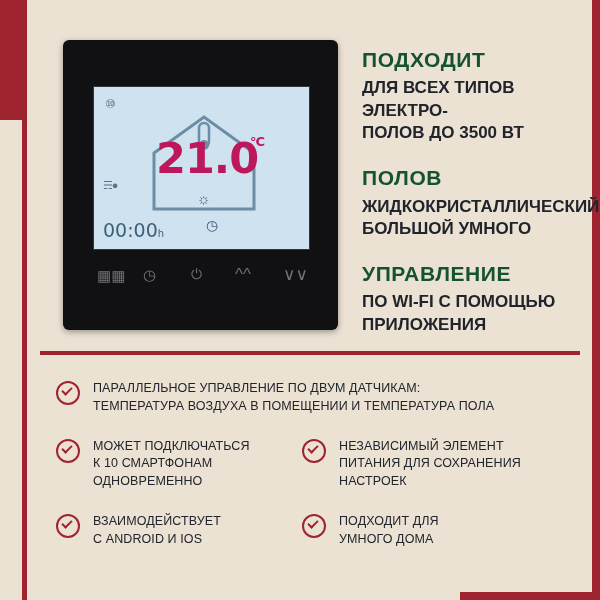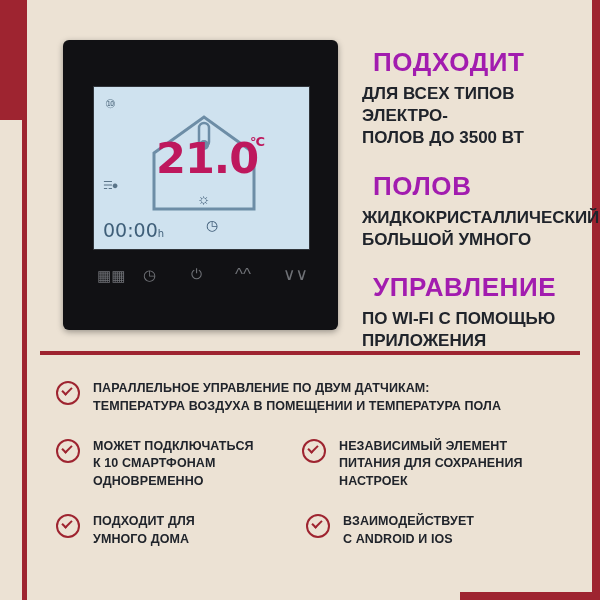--- a/index.html
+++ b/index.html
@@ -162,25 +162,25 @@
   .btn.down   { left: 190px; top: 4px; font-size: 17px; }
 
   
   .right-col {
     position: absolute;
     left: 362px;
     top: 48px;
     width: 225px;
   }
   .hl {
-    color: #a21caf;
-    font-size: 26px;
+    color: #14532d;
+    font-size: 21px;
     font-weight: bold;
     letter-spacing: 0.6px;
-    margin: 0 0 6px 11px;
+    margin: 0 0 6px 0;
     line-height: 1.1;
   }
   .sub {
     color: #20242b;
     font-size: 17px;
     font-weight: bold;
     line-height: 1.32;
     margin: 0 0 22px 0;
   }
   .sub.last { margin-bottom: 8px; }
@@ -218,21 +218,21 @@
     top: 4px;
     width: 8px;
     height: 4px;
     border-left: 2px solid #9e2430;
     border-bottom: 2px solid #9e2430;
     transform: rotate(-45deg);
   }
   .fitem .ftext {
     color: #20242b;
     font-size: 12.5px;
-    font-weight: bold;
+    font-weight: normal;
     line-height: 1.42;
     letter-spacing: 0.1px;
   }
   .col-a { width: 246px; }
   .col-b { width: 250px; }
   .wide { width: 500px; }
 </style>
 </head>
 <body>
 
@@ -313,27 +313,27 @@
       </div>
       <div class="fitem col-b">
         <span class="check"></span>
         <span class="ftext" style="white-space:pre-line">НЕЗАВИСИМЫЙ ЭЛЕМЕНТ
 ПИТАНИЯ ДЛЯ СОХРАНЕНИЯ
 НАСТРОЕК</span>
       </div>
     </div>
 
     <div class="frow">
+      <div class="fitem col-a">
+        <span class="check"></span>
+        <span class="ftext" style="white-space:pre-line">ВЗАИМОДЕЙСТВУЕТ
+С ANDROID И IOS</span>
+      </div>
       <div class="fitem col-b">
         <span class="check"></span>
         <span class="ftext" style="white-space:pre-line">ПОДХОДИТ ДЛЯ
 УМНОГО ДОМА</span>
       </div>
-      <div class="fitem col-a">
-        <span class="check"></span>
-        <span class="ftext" style="white-space:pre-line">ВЗАИМОДЕЙСТВУЕТ
-С ANDROID И IOS</span>
-      </div>
     </div>
 
   </div>
 
 </div>
 
 </body></html>

